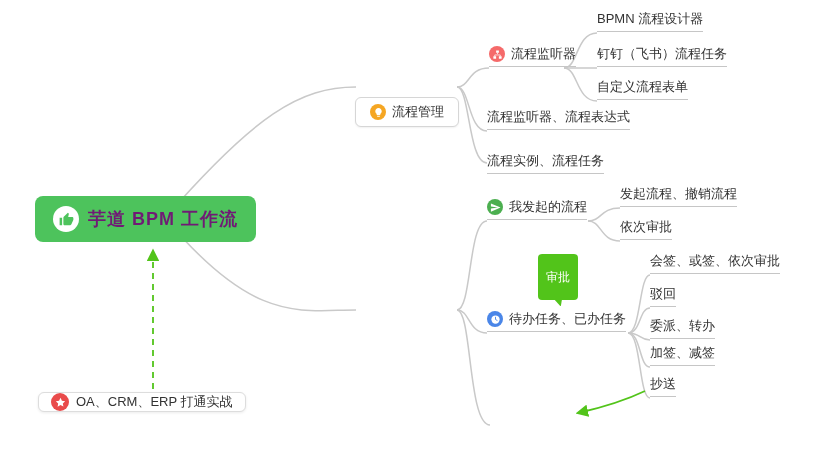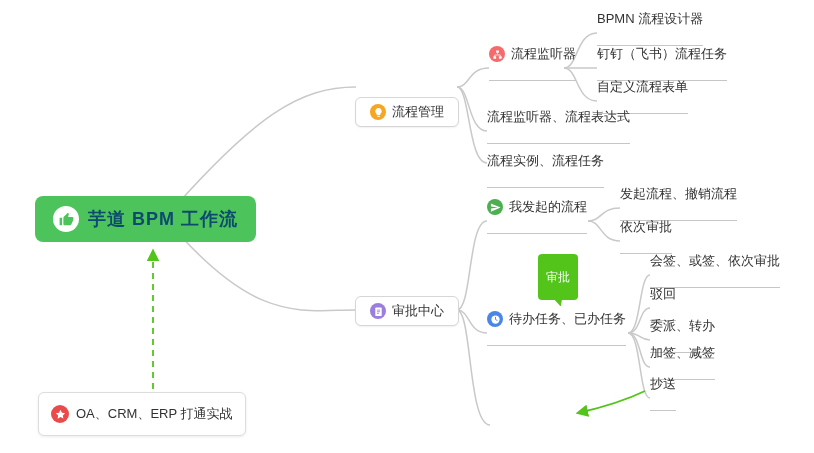--- a/index.html
+++ b/index.html
@@ -5,24 +5,24 @@
   html,body{margin:0;padding:0;background:#fff;}
   .stage{position:relative;width:814px;height:453px;background:#ffffff;overflow:hidden;
          font-family:"Liberation Sans","DejaVu Sans",sans-serif;color:#333;}
   svg.wires{position:absolute;left:0;top:0;width:814px;height:453px;}
   .wire{fill:none;stroke:var(--connector,#c9c9c9);stroke-width:1.5;}
   .gwire{fill:none;stroke:var(--arrow-green,#52c41a);stroke-width:1.8;}
   .gdash{stroke-dasharray:6 5;}
   .topic{position:absolute;display:flex;align-items:center;gap:6px;white-space:nowrap;}
   .boxed{background:#fff;border:1px solid #d6d6d6;border-radius:6px;padding:5px 14px;
          font-size:13px;box-shadow:0 1px 2px rgba(0,0,0,.06);}
-  .leaf{font-size:13px;line-height:16px;padding-bottom:18px;border-bottom:1px solid #c6c6c6;align-items:flex-end;}
-  .root{background:var(--root-bg,#4dc35c);color:#0c4a6e;border-radius:8px;padding:10px 18px;
+  .leaf{font-size:13px;line-height:16px;padding-bottom:4px;border-bottom:1px solid #c6c6c6;align-items:flex-end;}
+  .root{background:var(--root-bg,#4dc35c);color:#701a75;border-radius:8px;padding:10px 18px;
         font-size:18px;font-weight:bold;gap:9px;letter-spacing:1px;}
-  .practice{background:#fff;border:1px solid #ddd;border-radius:6px;padding:12px 12px;
+  .practice{background:#fff;border:1px solid #ddd;border-radius:6px;padding:0 12px;
             font-size:13px;line-height:18px;box-shadow:0 1px 3px rgba(0,0,0,.08);gap:7px;}
   .badge{position:absolute;background:var(--arrow-green,#52c41a);color:#fff;font-size:12px;
          line-height:14px;padding:16px 8px;border-radius:4px;}
   .ic{display:inline-flex;width:16px;height:16px;border-radius:50%;
       align-items:center;justify-content:center;flex:0 0 auto;}
   .ic svg{width:11px;height:11px;display:block;}
   .ic-big{width:26px;height:26px;background:#fff;}
   .ic-big svg{width:15px;height:15px;}
   .ic-star{width:18px;height:18px;}
 </style>
@@ -110,29 +110,20 @@
   <div class="topic leaf" style="left:597px;top:79px;">
     <span>自定义流程表单</span>
   </div>
   <div class="topic leaf" style="left:487px;top:109px;">
     <span>流程监听器、流程表达式</span>
   </div>
   <div class="topic leaf" style="left:487px;top:153px;">
     <span>流程实例、流程任务</span>
   </div>
 
-  <div class="topic boxed" style="left:355px;top:296px;">
-    <span class="ic" style="background:var(--icon-purple,#9b7ede);color:var(--icon-purple,#9b7ede);">
-      <svg viewBox="0 0 24 24">
-          <path fill="#fff" d="M7 3h10a2 2 0 0 1 2 2v15a2 2 0 0 1-2 2H7a2 2 0 0 1-2-2V5a2 2 0 0 1 2-2z"></path>
-          <path stroke="currentColor" stroke-width="1.8" fill="none" d="M8.5 9h7M8.5 12.5h7M8.5 16h4.5"></path>
-        </svg>
-    </span>
-    <span>审批中心</span>
-  </div>
 
   <div class="topic leaf" style="left:487px;top:199px;">
     <span class="ic" style="background:var(--icon-green,#4caf50);color:var(--icon-green,#4caf50);">
       <svg viewBox="0 0 24 24">
           <path fill="#fff" d="M2.01 21L23 12 2.01 3 2 10l15 2-15 2z"></path>
         </svg>
     </span>
     <span>我发起的流程</span>
   </div>
 

